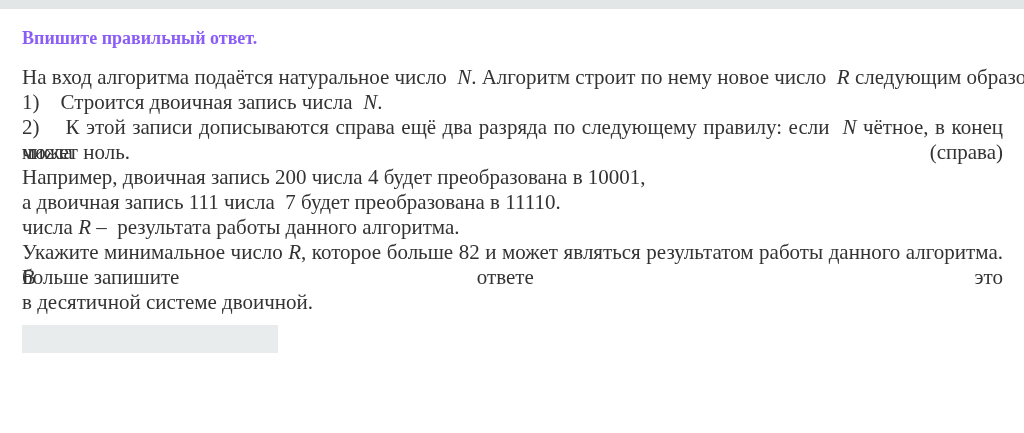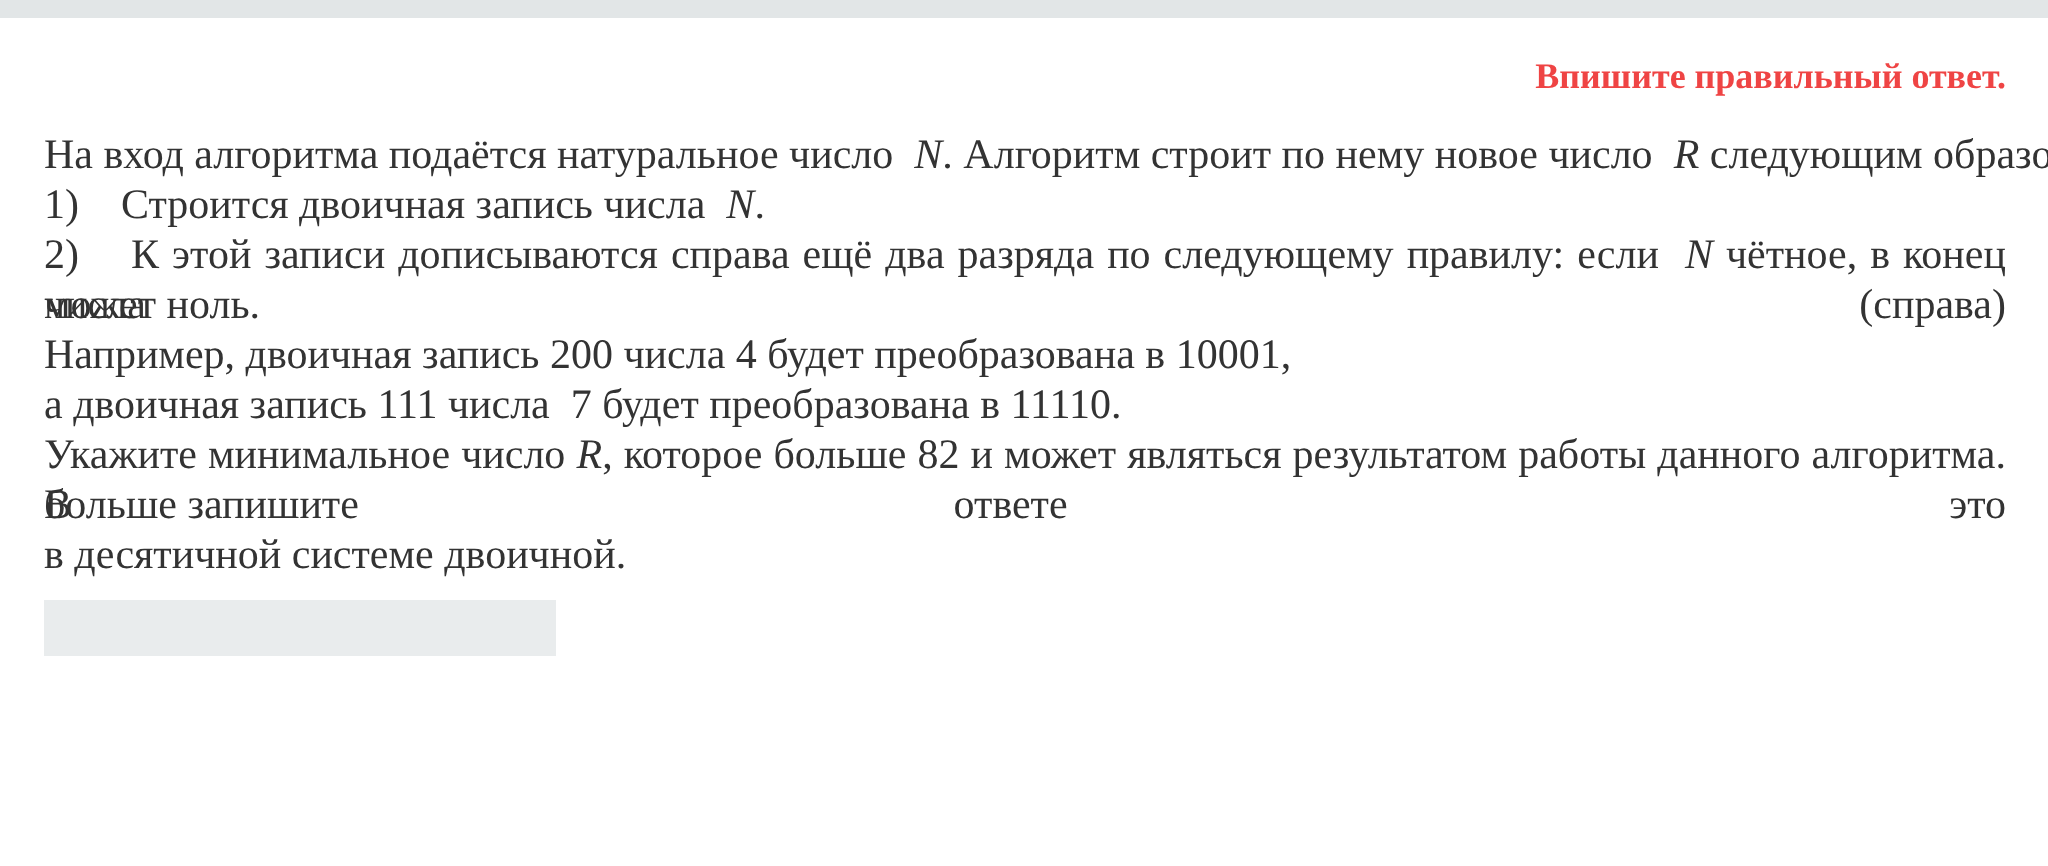--- a/index.html
+++ b/index.html
@@ -15,23 +15,22 @@
     width: 100%;
     height: 9px;
     background: #e2e6e7;
   }
   .content {
     padding: 18px 21px 0 22px;
   }
   .heading {
     font-size: 18px;
     font-weight: bold;
-    color: #ef4444;
+    color: #8b5cf6;
     line-height: 22px;
-    text-align: right;
   }
   .lines {
     margin-top: 16px;
   }
   .line {
     font-size: 21px;
     line-height: 25px;
     height: 25px;
     white-space: nowrap;
     overflow: visible;
@@ -64,19 +63,20 @@
 <div class="content">
   <div class="heading">Впишите правильный ответ.</div>
 
   <div class="lines">
     <div class="line">На вход алгоритма подаётся натуральное число &nbsp;<i>N</i>. Алгоритм строит по нему новое число &nbsp;<i>R</i> следующим образом.</div>
     <div class="line">1)&nbsp;&nbsp;&nbsp;&nbsp;Строится двоичная запись числа &nbsp;<i>N</i>.</div>
     <div class="line justify">2)&nbsp;&nbsp;&nbsp;&nbsp;К этой записи дописываются справа ещё два разряда по следующему правилу: если &nbsp;<i>N</i> чётное, в конец числа (справа)</div>
     <div class="line">может ноль.</div>
     <div class="line">Например, двоичная запись 200 числа 4 будет преобразована в 10001,</div>
     <div class="line">а двоичная запись 111 числа &nbsp;7 будет преобразована в 11110.</div>
+    <div class="line">числа <i>R</i> – &nbsp;результата работы данного алгоритма.</div>
     <div class="line justify">Укажите минимальное число <i>R</i>, которое больше 82 и может являться результатом работы данного алгоритма. В ответе это</div>
     <div class="line">больше запишите</div>
     <div class="line">в десятичной системе двоичной.</div>
   </div>
 
   <input type="text" class="answer-input" placeholder="" style="">
 </div>
 
 </body></html>

